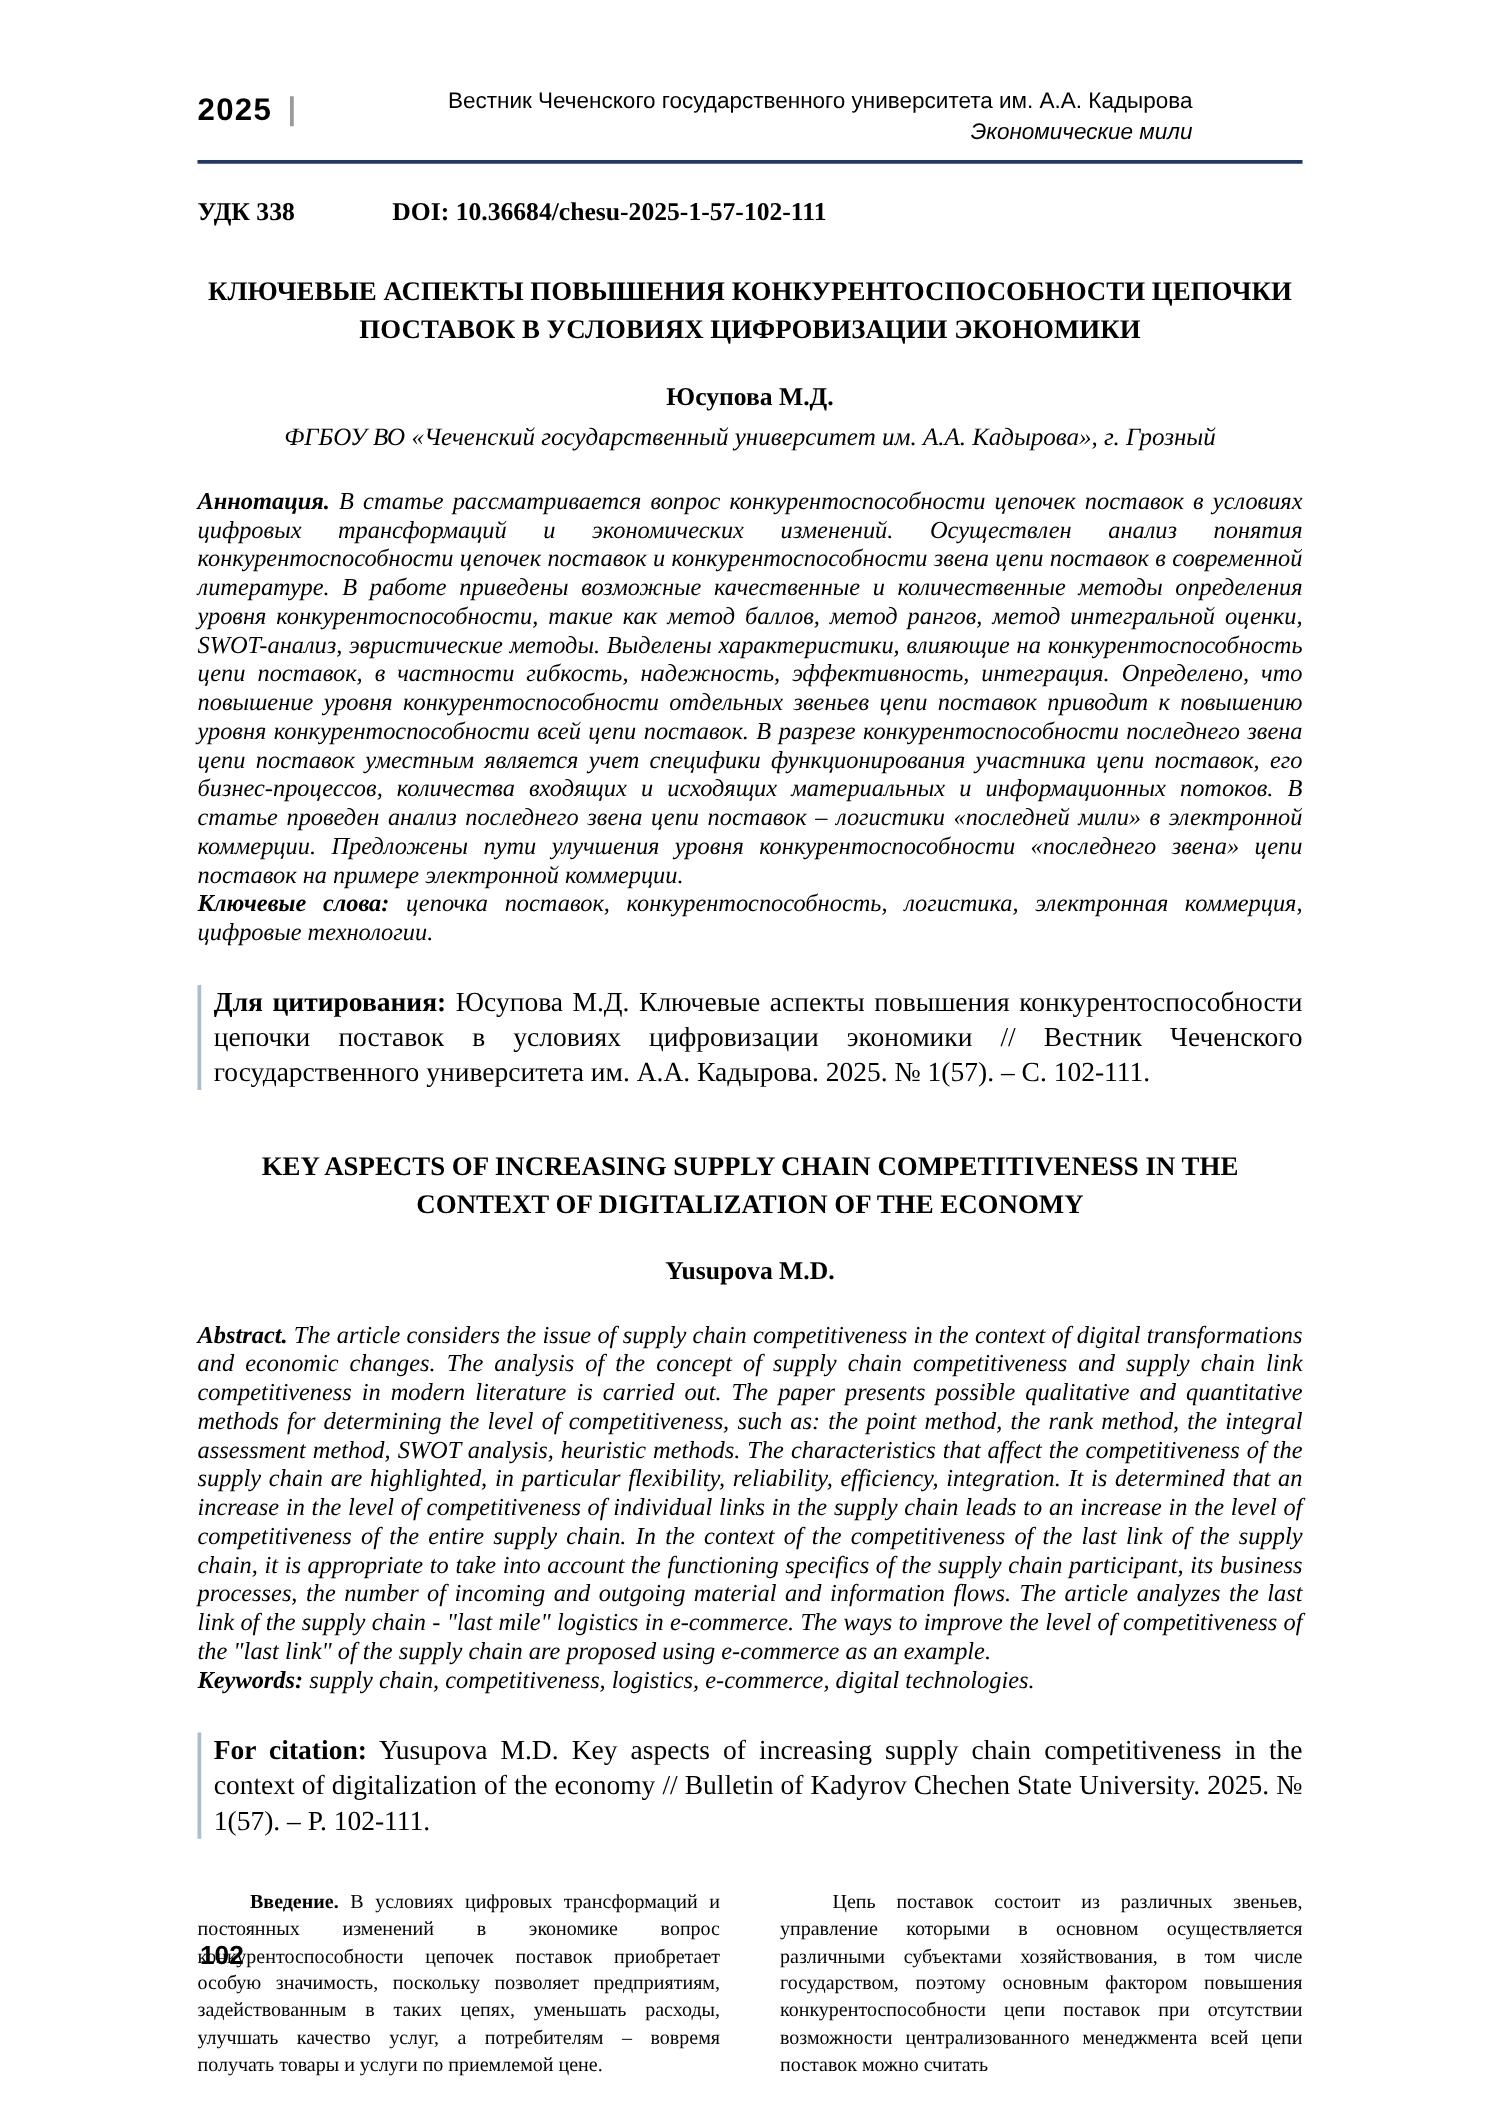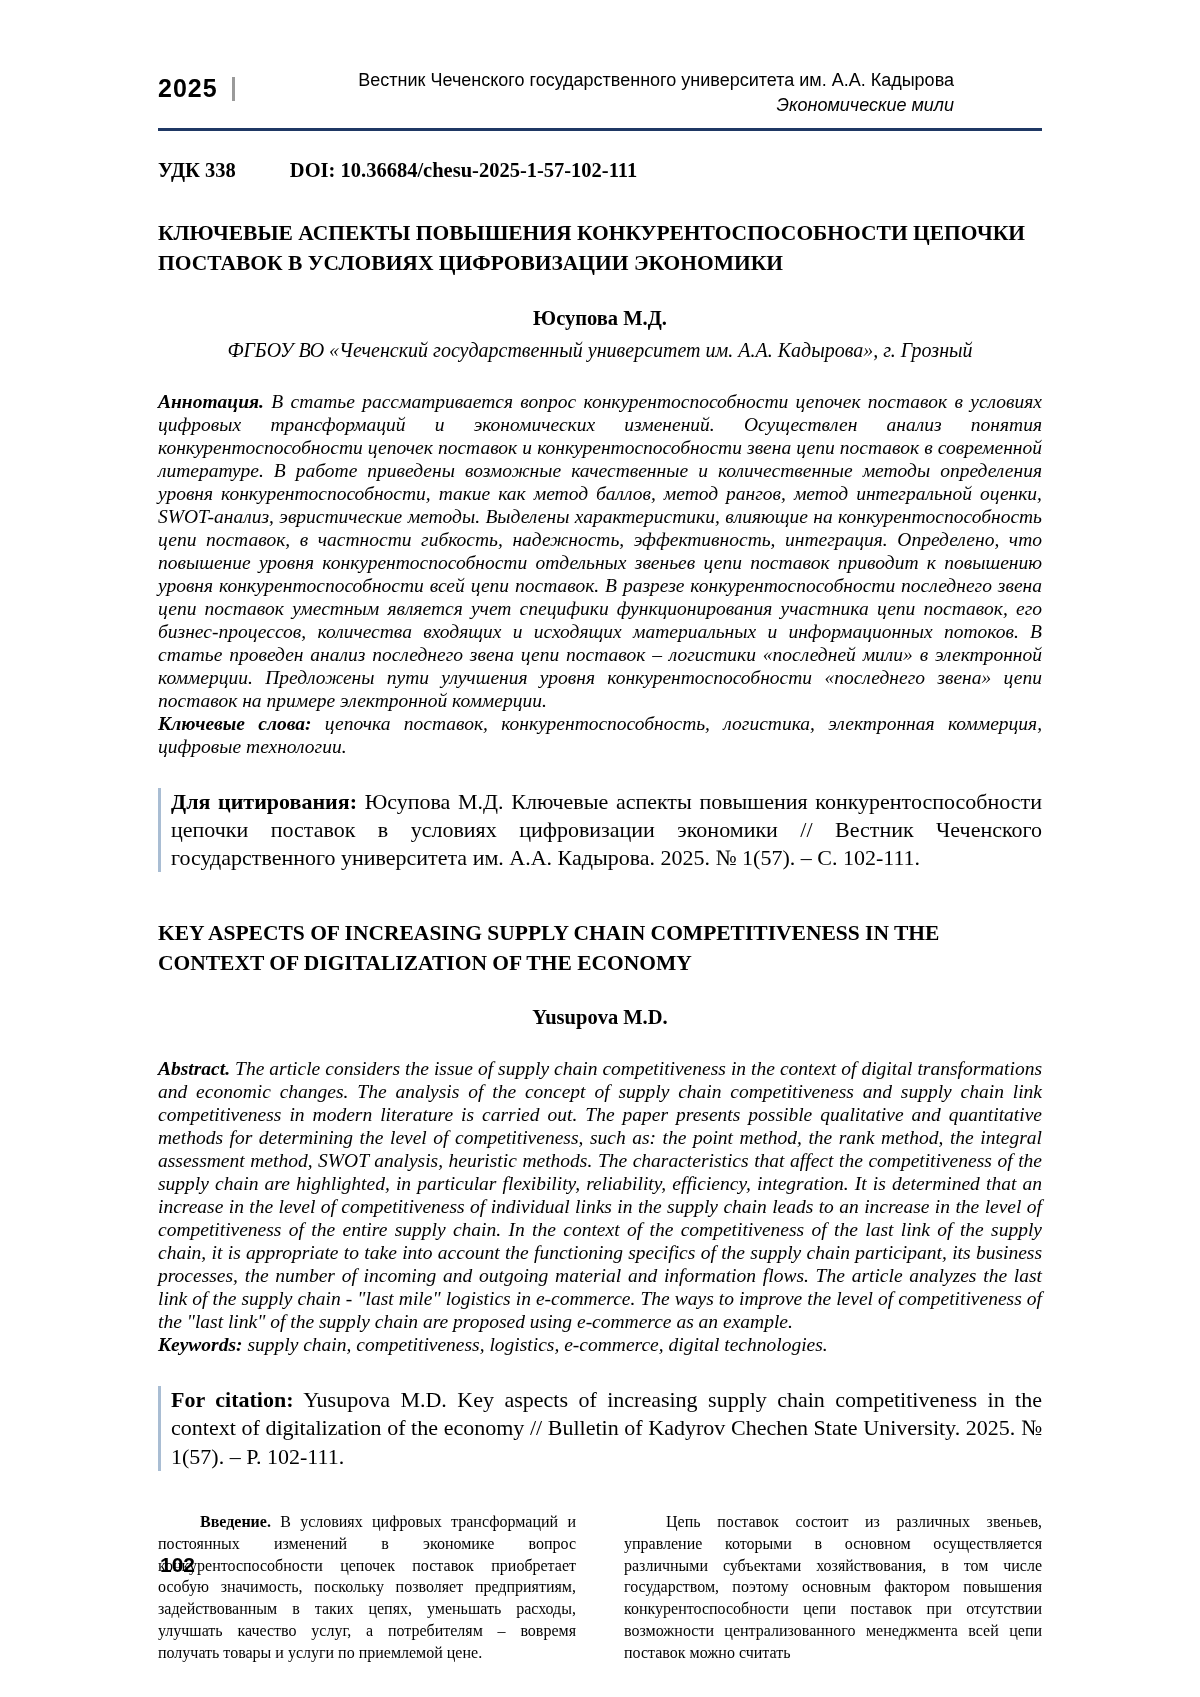--- a/index.html
+++ b/index.html
@@ -25,24 +25,25 @@
     align-items:flex-start;
     font-family:"Liberation Sans","DejaVu Sans",sans-serif;
   }
   .year-block{display:flex;align-items:center;gap:14px;padding-top:6px;}
   .year{font-size:25px;font-weight:bold;letter-spacing:1px;}
   .year-bar{display:inline-block;width:3px;height:24px;background:#9a9a9a;}
   .journal-block{text-align:right;font-size:18px;line-height:1.4;padding-right:88px;}
   .journal-section{font-style:italic;}
   .header-rule{height:3px;background:var(--rule);margin-top:10px;}
   
-  .meta-row{margin-top:28px;font-size:20.5px;font-weight:bold;display:flex;gap:54px;}
+  .meta-row{margin-top:28px;font-size:20.5px;font-weight:bold;display:flex;gap:78px;}
   
   .article-title{
     margin:36px 0 0 0;
+    text-align:center;
     font-size:21.5px;
     font-weight:bold;
     line-height:1.4;
   }
   .author{margin-top:28px;text-align:center;font-size:20.5px;font-weight:bold;}
   .affiliation{margin-top:9px;text-align:center;font-size:20px;font-style:italic;}
   
   .abstract{
     margin:28px 0 0 0;
     font-style:italic;

